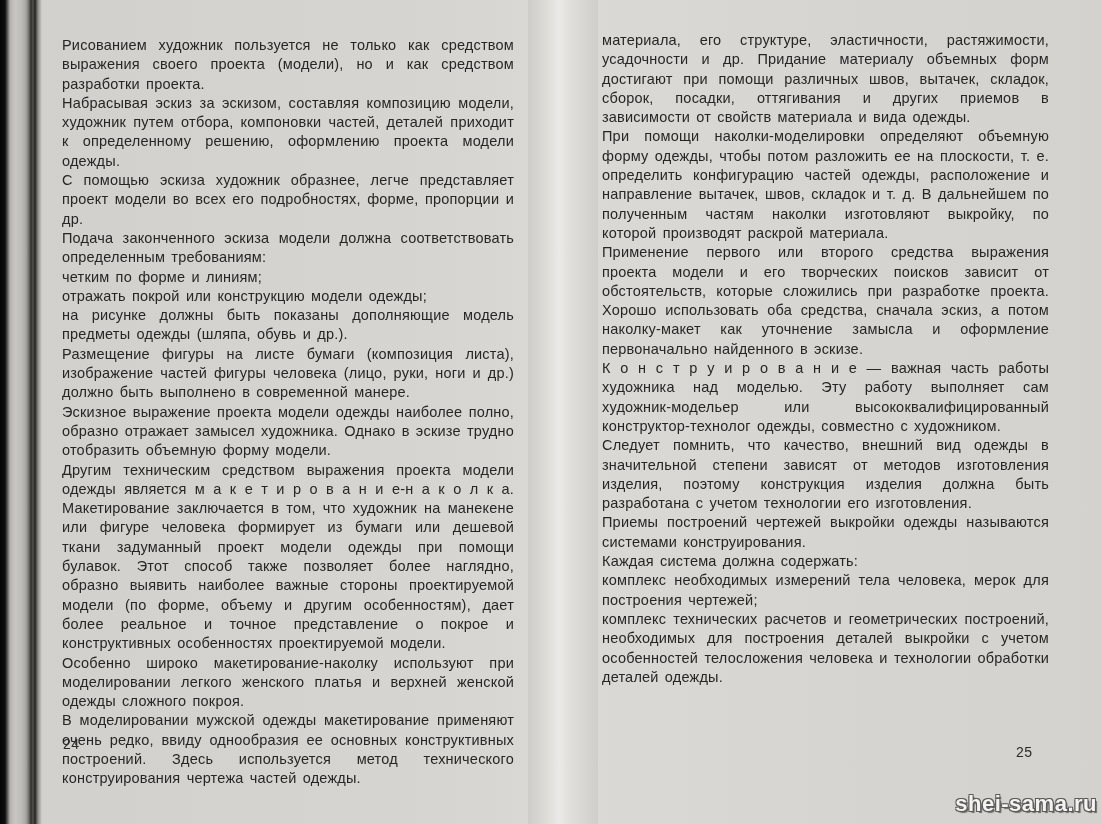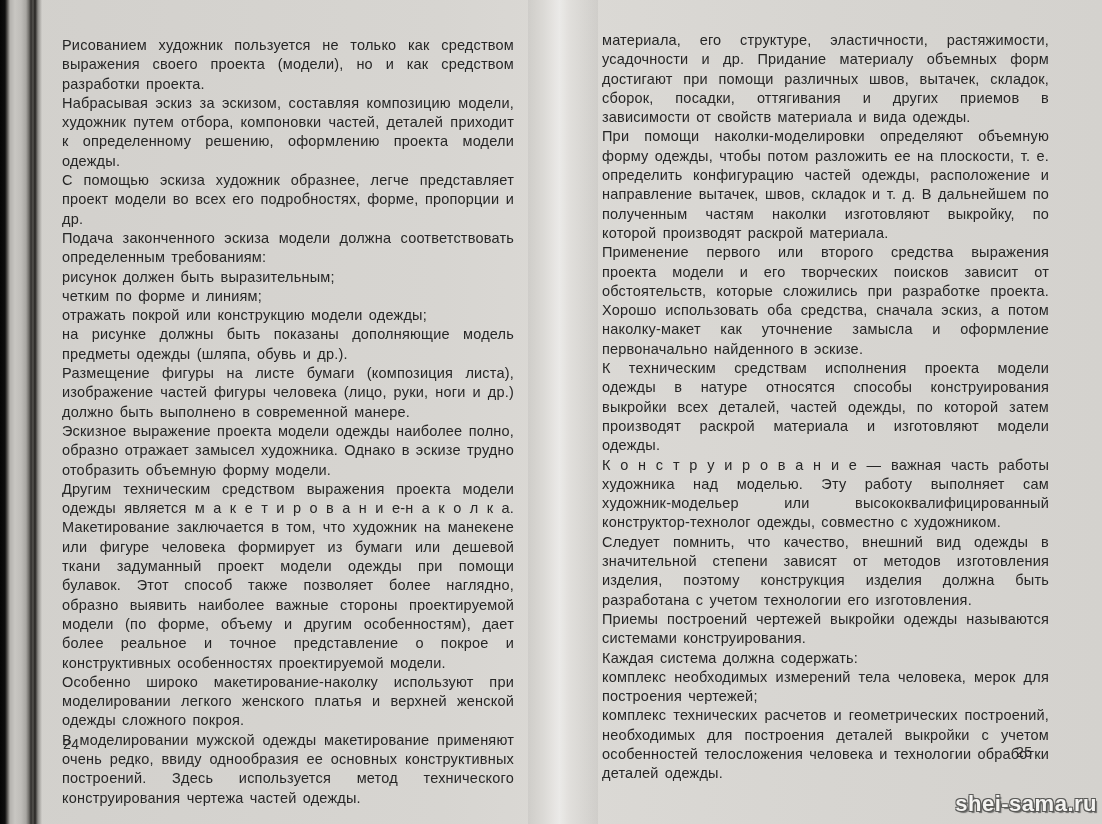--- a/index.html
+++ b/index.html
@@ -65,37 +65,35 @@
 <div class="scan">
 
   <div class="book-edge"></div>
   <div class="gutter"></div>
 
   <div class="page page-left">
     <p>Рисованием художник пользуется не только как средством выражения своего проекта (модели), но и как средством разработки проекта.</p>
     <p>Набрасывая эскиз за эскизом, составляя композицию модели, художник путем отбора, компоновки частей, деталей приходит к определенному решению, оформлению проекта модели одежды.</p>
     <p>С помощью эскиза художник образнее, легче представляет проект модели во всех его подробностях, форме, пропорции и др.</p>
     <p>Подача законченного эскиза модели должна соответствовать определенным требованиям:</p>
-    <p>рисунок должен быть выразительным;</p>
     <p>четким по форме и линиям;</p>
     <p>отражать покрой или конструкцию модели одежды;</p>
     <p>на рисунке должны быть показаны дополняющие модель предметы одежды (шляпа, обувь и др.).</p>
     <p>Размещение фигуры на листе бумаги (композиция листа), изображение частей фигуры человека (лицо, руки, ноги и др.) должно быть выполнено в современной манере.</p>
     <p>Эскизное выражение проекта модели одежды наиболее полно, образно отражает замысел художника. Однако в эскизе трудно отобразить объемную форму модели.</p>
     <p>Другим техническим средством выражения проекта модели одежды является м а к е т и р о в а н и е-н а к о л к а. Макетирование заключается в том, что художник на манекене или фигуре человека формирует из бумаги или дешевой ткани задуманный проект модели одежды при помощи булавок. Этот способ также позволяет более наглядно, образно выявить наиболее важные стороны проектируемой модели (по форме, объему и другим особенностям), дает более реальное и точное представление о покрое и конструктивных особенностях проектируемой модели.</p>
     <p>Особенно широко макетирование-наколку используют при моделировании легкого женского платья и верхней женской одежды сложного покроя.</p>
     <p>В моделировании мужской одежды макетирование применяют очень редко, ввиду однообразия ее основных конструктивных построений. Здесь используется метод технического конструирования чертежа частей одежды.</p>
 
   </div>
 
   <div class="page page-right">
     <p>материала, его структуре, эластичности, растяжимости, усадочности и др. Придание материалу объемных форм достигают при помощи различных швов, вытачек, складок, сборок, посадки, оттягивания и других приемов в зависимости от свойств материала и вида одежды.</p>
     <p>При помощи наколки-моделировки определяют объемную форму одежды, чтобы потом разложить ее на плоскости, т. е. определить конфигурацию частей одежды, расположение и направление вытачек, швов, складок и т. д. В дальнейшем по полученным частям наколки изготовляют выкройку, по которой производят раскрой материала.</p>
     <p>Применение первого или второго средства выражения проекта модели и его творческих поисков зависит от обстоятельств, которые сложились при разработке проекта. Хорошо использовать оба средства, сначала эскиз, а потом наколку-макет как уточнение замысла и оформление первоначально найденного в эскизе.</p>
-    <p>К техническим средствам исполнения проекта модели одежды в натуре относятся способы конструирования выкройки всех деталей, частей одежды, по которой затем производят раскрой материала и изготовляют модели одежды.</p>
     <p>К о н с т р у и р о в а н и е — важная часть работы художника над моделью. Эту работу выполняет сам художник-модельер или высококвалифицированный конструктор-технолог одежды, совместно с художником.</p>
     <p>Следует помнить, что качество, внешний вид одежды в значительной степени зависят от методов изготовления изделия, поэтому конструкция изделия должна быть разработана с учетом технологии его изготовления.</p>
     <p>Приемы построений чертежей выкройки одежды называются системами конструирования.</p>
     <p>Каждая система должна содержать:</p>
     <p>комплекс необходимых измерений тела человека, мерок для построения чертежей;</p>
     <p>комплекс технических расчетов и геометрических построений, необходимых для построения деталей выкройки с учетом особенностей телосложения человека и технологии обработки деталей одежды.</p>
 
   </div>
 
   <div class="page-number page-number-left">24</div>

